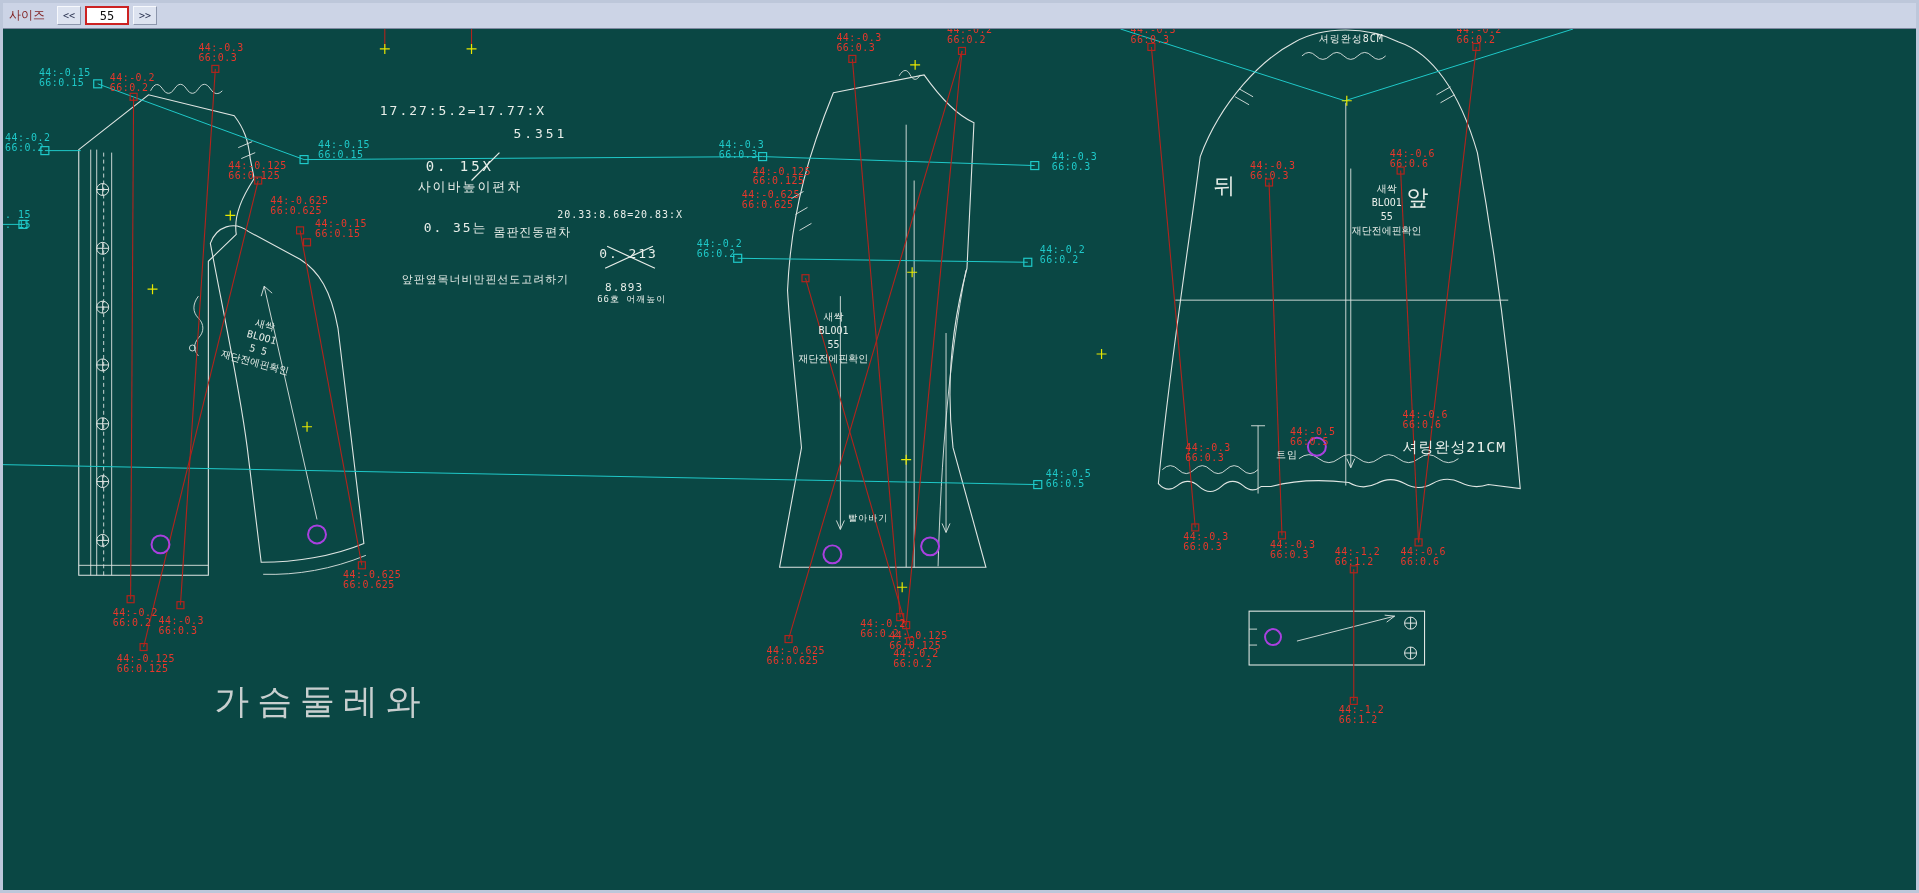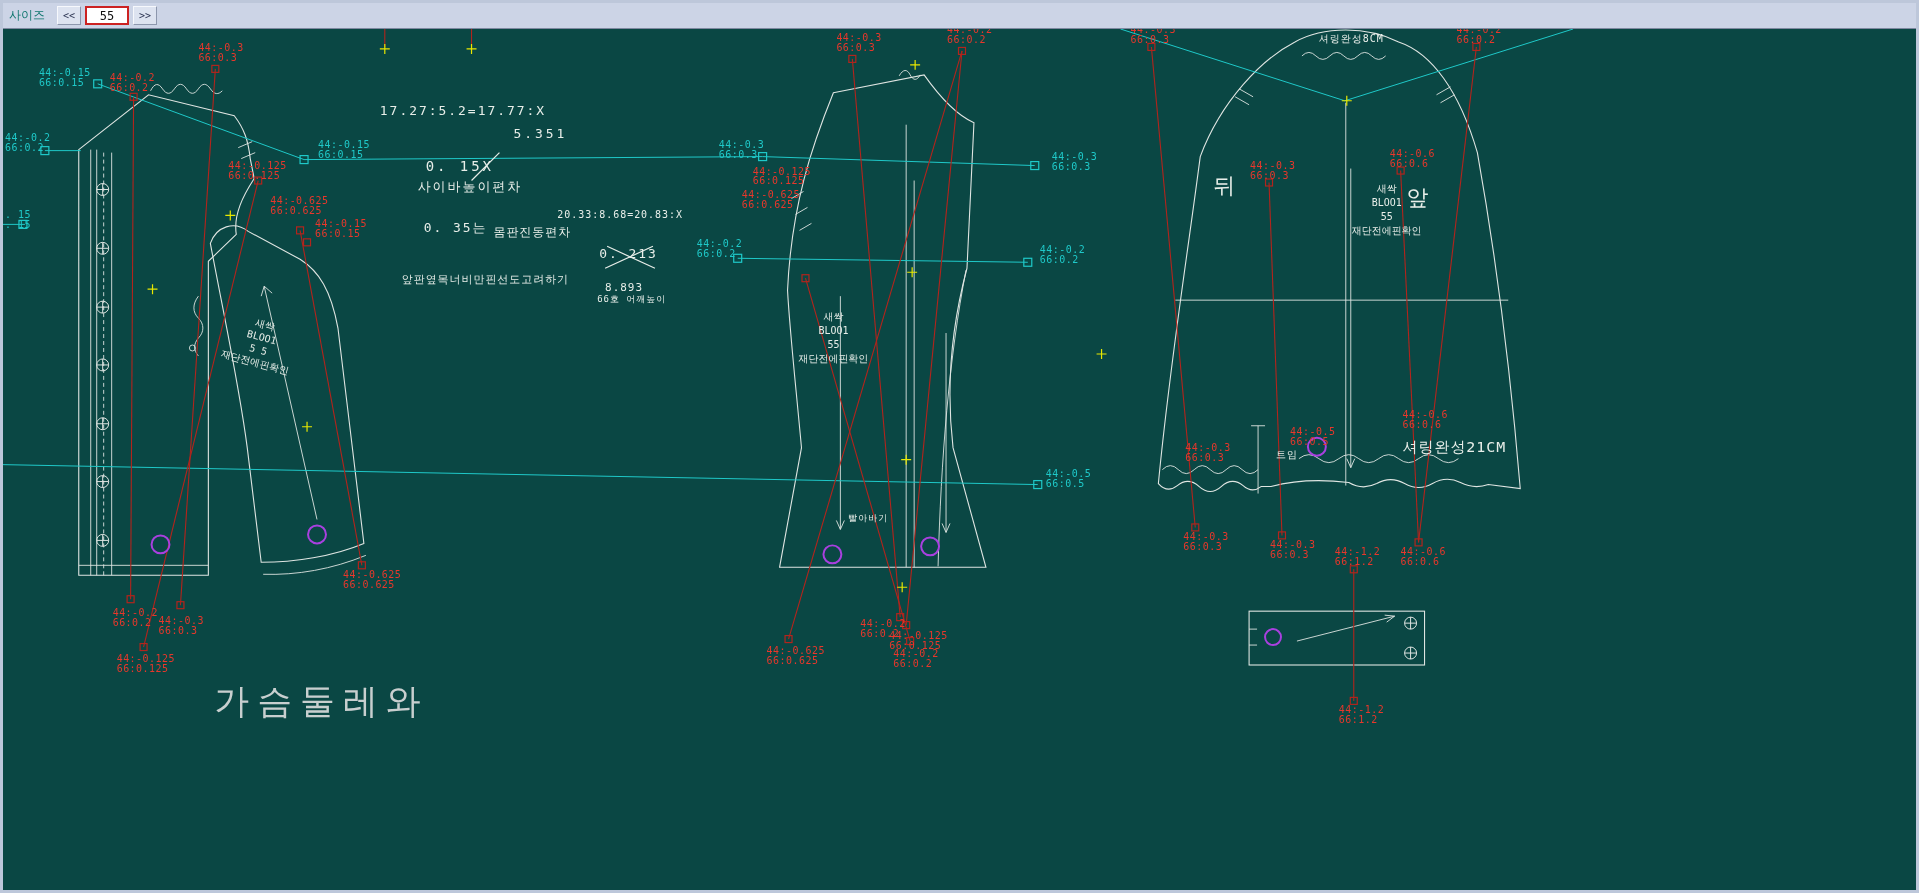--- a/index.html
+++ b/index.html
@@ -3,21 +3,21 @@
 <meta charset="utf-8">
 <title>Pattern CAD</title>
 <style>
   *{margin:0;padding:0;box-sizing:border-box}
   html,body{width:1919px;height:893px;overflow:hidden;background:#9aa6bd;
     font-family:"Liberation Sans","DejaVu Sans",sans-serif}
   .window{width:1919px;height:893px;border:3px solid #bdc7da;display:flex;
     flex-direction:column;background:#0a4744}
   .toolbar{height:26px;flex:0 0 auto;background:#ccd4e6;border-bottom:1px solid #7e88a0;
     display:flex;align-items:center;gap:4px;padding:0 6px}
-  .tb-label{font-size:12px;color:#0f766e;margin-right:8px}
+  .tb-label{font-size:12px;color:#7f1d1d;margin-right:8px}
   .tb-btn{height:19px;min-width:24px;font-size:10px;background:#dde3f0;
     border:1px solid;border-color:#f6f8fc #8d97ad #8d97ad #f6f8fc;color:#2a3350;
     line-height:1;cursor:pointer;font-family:"DejaVu Sans Mono",monospace}
   .tb-input{width:44px;height:19px;border:2px solid #cc2222;background:#fff;
     font-size:12px;text-align:center;font-family:"DejaVu Sans Mono",monospace;color:#111}
   .canvas-wrap{flex:1;position:relative}
   svg{display:block;width:100%;height:100%}
   svg text{font-family:"DejaVu Sans Mono",monospace}
   .pieces path,.pieces rect,.pieces circle{fill:none;stroke:#dfe5e2;stroke-width:1.1}
   .pieces .thin{stroke-width:0.9}

